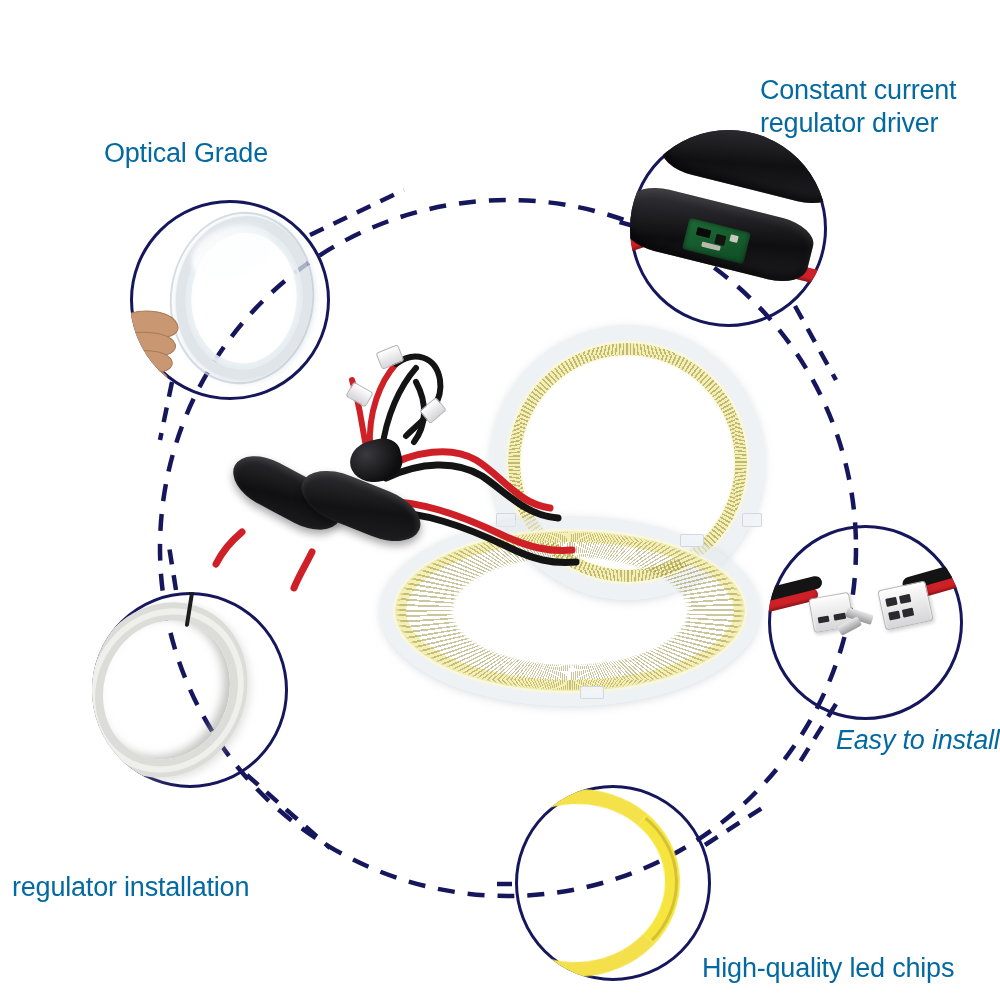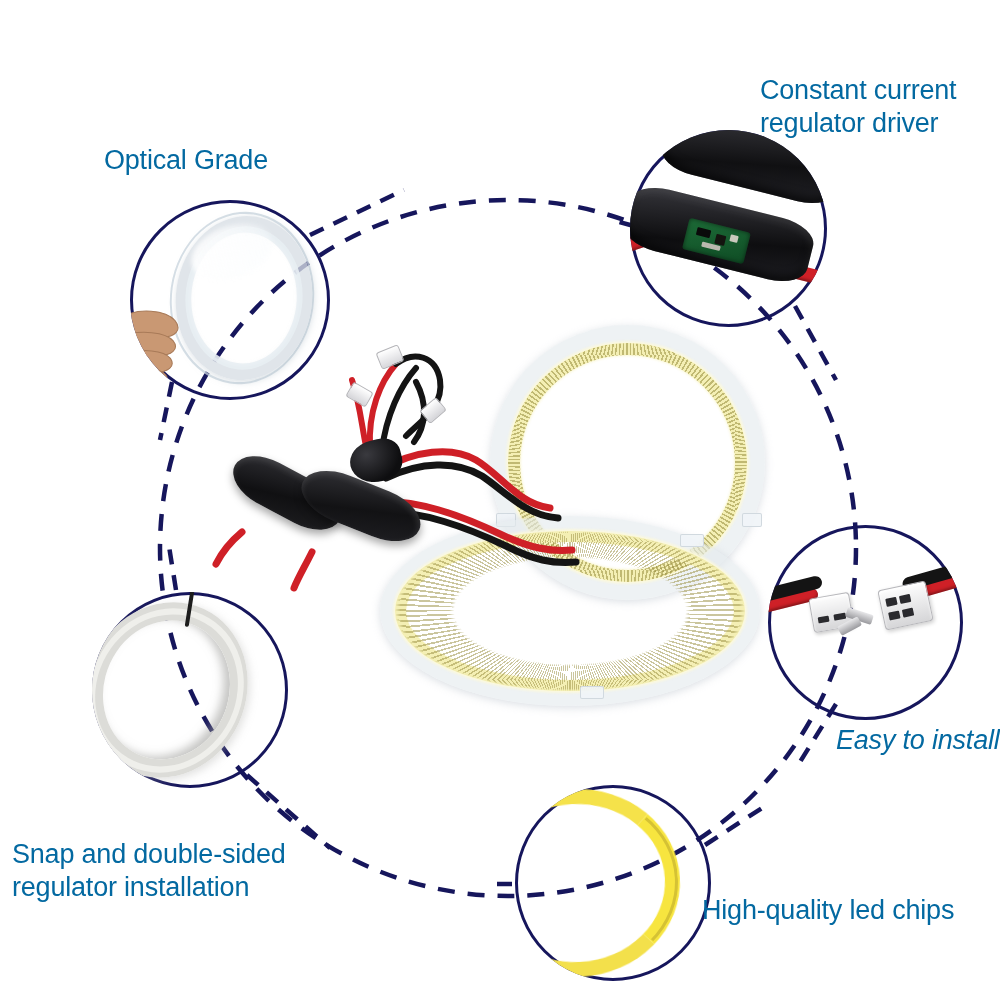--- a/index.html
+++ b/index.html
@@ -16,25 +16,25 @@
 
   .label{
     position:absolute;
     color:#0369a1;
     font-size:27px;
     line-height:33px;
     letter-spacing:-0.2px;
     white-space:pre;
     font-family:"Liberation Sans", sans-serif;
   }
-  .label.l-optical{left:104px;top:144px;}
+  .label.l-optical{left:104px;top:137px;}
   .label.l-driver{left:760px;top:74px;}
   .label.l-snap{left:12px;top:838px;}
   .label.l-easy{left:836px;top:724px;font-style:italic;}
-  .label.l-chips{left:702px;top:894px;}
+  .label.l-chips{left:702px;top:952px;}
 
   
   .bubble{
     position:absolute;
     border-radius:50%;
     border:3px solid #16165c;
     box-sizing:border-box;
     overflow:visible;
     background:transparent;
   }
@@ -373,15 +373,15 @@
   </div>
 
   <div class="label l-optical"><span>Optical Grade</span><br></div>
 
   <div class="label l-driver"><span>Constant current</span><br><span>regulator driver</span></div>
 
   <div class="label l-easy"><span>Easy to install</span></div>
 
   <div class="label l-chips"><span>High-quality led chips</span></div>
 
-  <div class="label l-snap"><span>Snap and double-sided</span><br><span>regulator installation</span></div>
+  <div class="label l-snap"><br><span>regulator installation</span></div>
 
 </div>
 
 </body></html>

